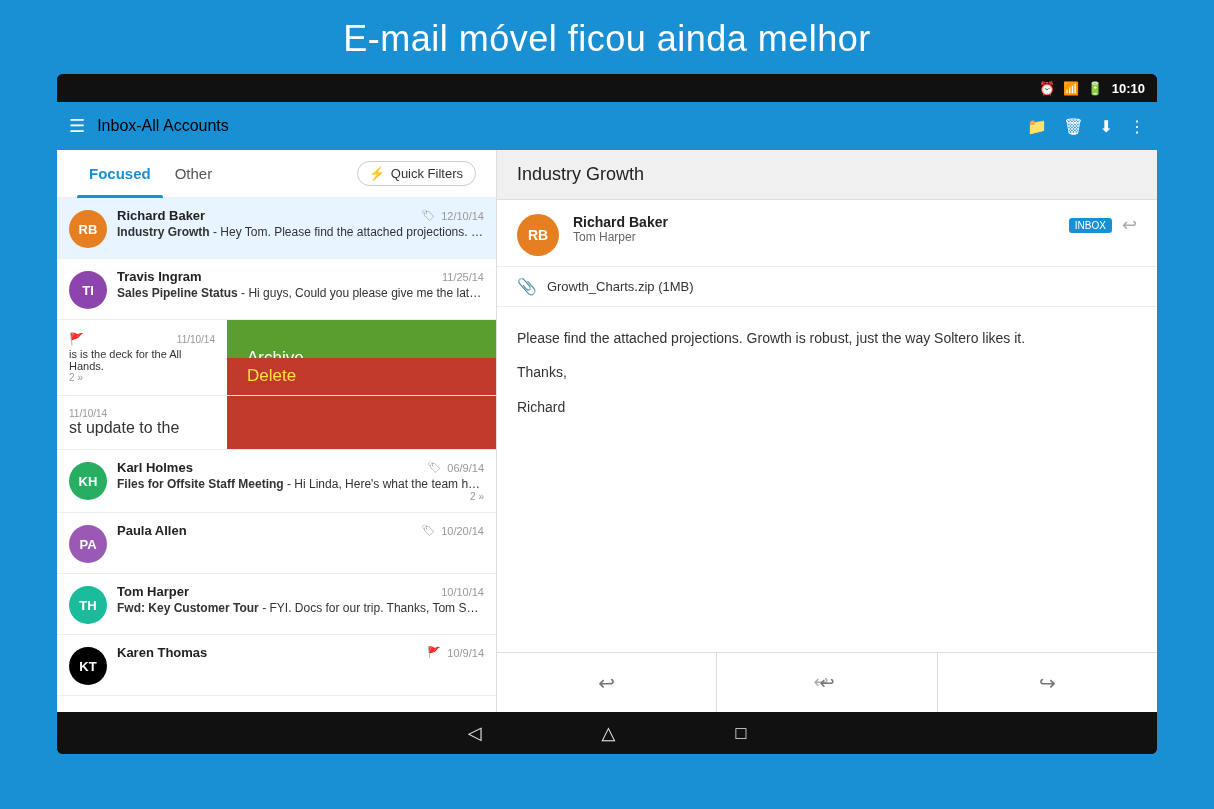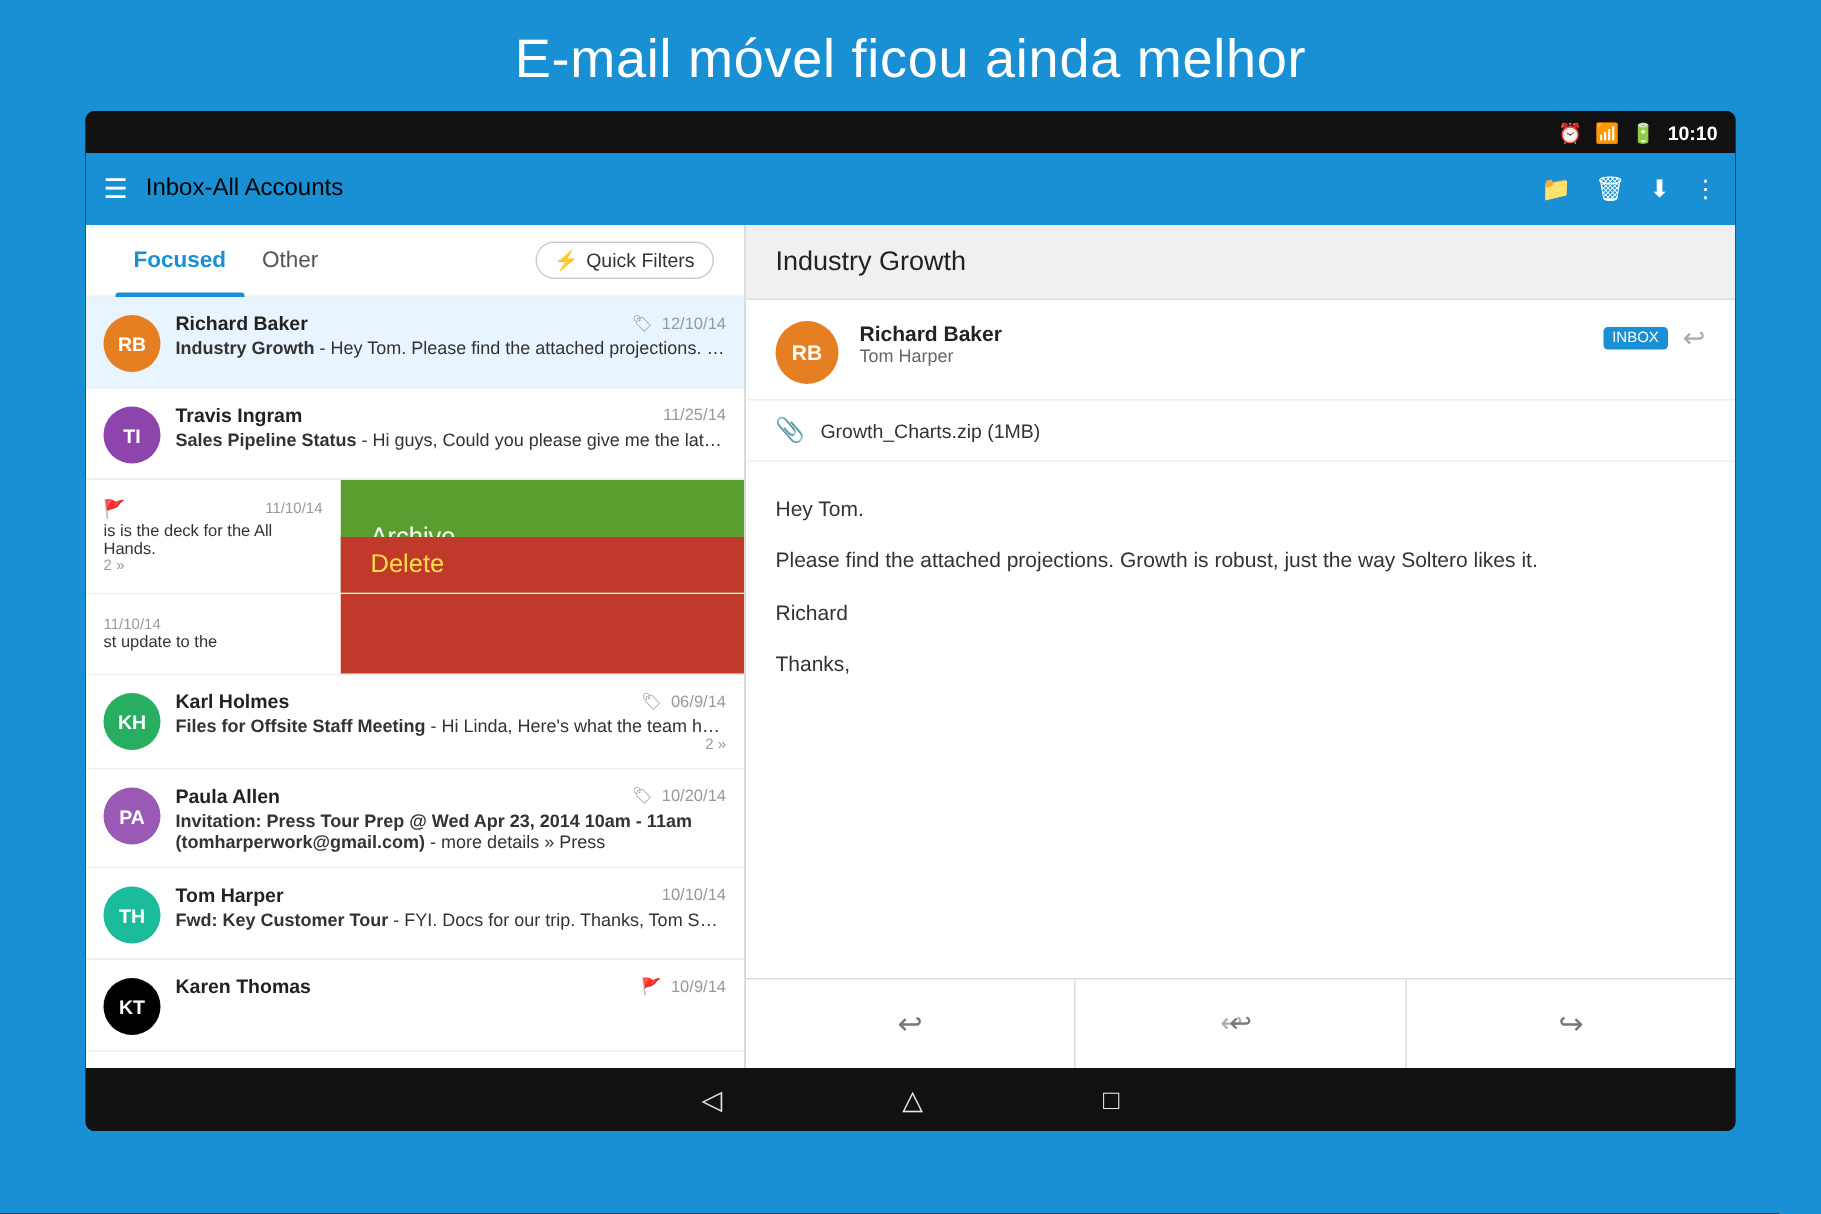--- a/index.html
+++ b/index.html
@@ -502,21 +502,21 @@
                 2 <span>»</span>
               </div>
             </div>
           </div>
 
           <div style="position:relative; height:54px; border-bottom:1px solid #eee;">
             <div style="position:absolute;left:170px;right:0;top:0;bottom:0;background:#c0392b;"></div>
             <div style="position:absolute;left:0;width:170px;top:0;bottom:0;background:white;display:flex;align-items:center;padding:8px 12px;z-index:5;">
               <div>
                 <div style="font-size:10px;color:#999;">11/10/14</div>
-                <div style="font-size:11px;color:#333;">st update to the</div>
+                <div style="font-size:16px;color:#333;">st update to the</div>
               </div>
             </div>
           </div>
 
           <div class="email-item">
             <div class="avatar" style="background:#27ae60">KH</div>
             <div class="email-body">
               <div class="email-header">
                 <span class="email-sender">Karl Holmes</span>
                 <div class="email-meta">
@@ -534,23 +534,20 @@
           <div class="email-item">
             <div class="avatar" style="background:#9b59b6">PA</div>
             <div class="email-body">
               <div class="email-header">
                 <span class="email-sender">Paula Allen</span>
                 <div class="email-meta">
                   <span>🏷</span>
                   <span>10/20/14</span>
                 </div>
               </div>
-              <div class="email-subject" style="white-space:normal;font-size:12px;">
-                <span class="bold">Invitation: Press Tour Prep @ Wed Apr 23, 2014 10am - 11am (tomharperwork@gmail.com)</span> - more details » Press
-              </div>
             </div>
           </div>
 
           <div class="email-item">
             <div class="avatar" style="background:#1abc9c">TH</div>
             <div class="email-body">
               <div class="email-header">
                 <span class="email-sender">Tom Harper</span>
                 <div class="email-meta">
                   <span>10/10/14</span>
@@ -599,24 +596,23 @@
             <span class="reply-icon-btn">↩</span>
           </div>
         </div>
 
         <div class="attachment-row">
           <span class="attachment-icon">📎</span>
           <span class="attachment-name">Growth_Charts.zip (1MB)</span>
         </div>
 
         <div class="email-body-content">
-          <p>Hey Tom.</p>
           <p>Please find the attached projections. Growth is robust, just the way Soltero likes it.</p>
+          <p>Thanks,</p>
           <p>Richard</p>
-          <p>Thanks,</p>
         </div>
 
         <div class="reply-bar">
           <div class="reply-btn">↩</div>
           <div class="reply-btn">
             <span style="position:relative;display:inline-block;">
               <span style="font-size:18px;">↩</span>
               <span style="font-size:18px;position:absolute;left:-6px;top:0;opacity:0.6;">↩</span>
             </span>
           </div>

